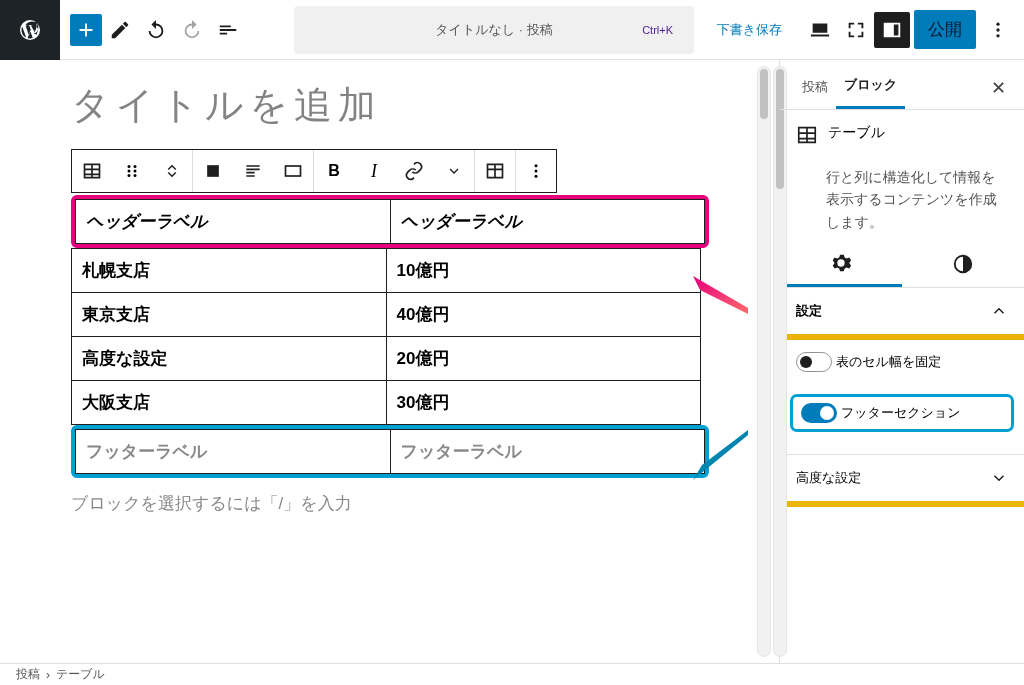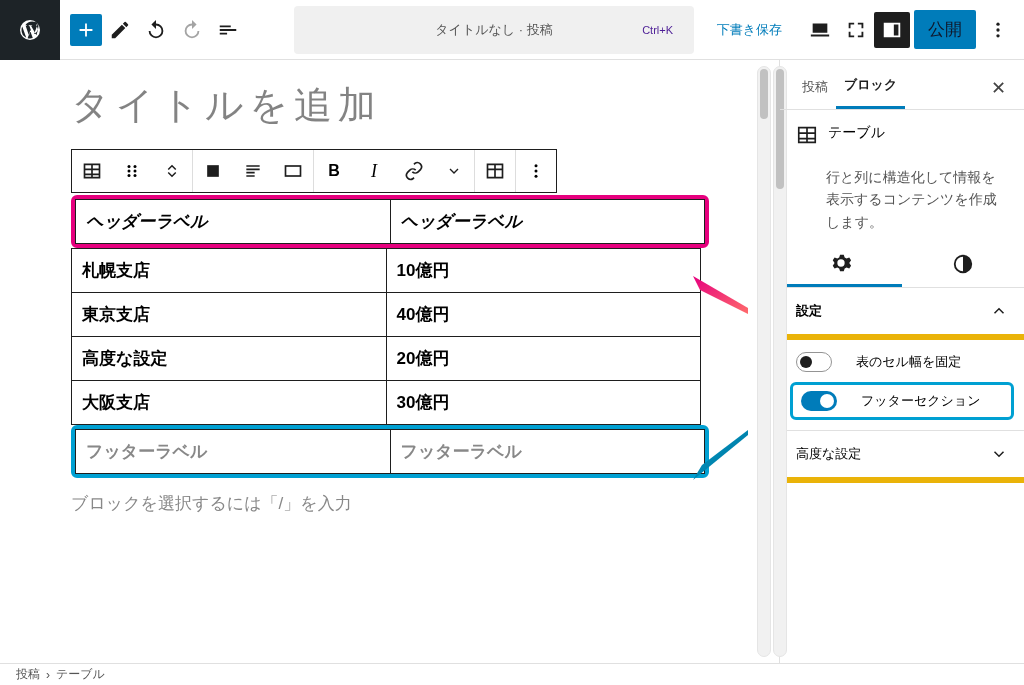--- a/index.html
+++ b/index.html
@@ -42,21 +42,21 @@
   .sb-tab { font-size:13px; padding:10px 8px 12px; color:#555; }
   .sb-tab.active { color:#1e1e1e; font-weight:600; border-bottom:3px solid #007cba; }
   .sb-close { margin-left:auto; font-size:18px; color:#444; padding:4px 8px; }
   .sb-section { padding: 14px 16px 8px; }
   .sb-block-title { display:flex; gap:10px; align-items:flex-start; }
   .sb-block-desc { font-size:14px; color:#555; margin-left:30px; margin-top:20px; line-height:1.6; }
   .sb-style-tabs { display:flex; border-bottom:1px solid #e0e0e0; }
   .sb-style-tab { flex:1; display:flex; align-items:center; justify-content:center; height:46px; }
   .sb-style-tab.active { border-bottom:3px solid #007cba; }
   .panel-header { display:flex; align-items:center; justify-content:space-between; padding:14px 16px; font-size:13px; font-weight:600; border-bottom:6px solid #eab308; }
-  .toggle-row { display:flex; align-items:center; gap:24px; padding:6px 16px; font-size:13px; }
+  .toggle-row { display:flex; align-items:center; gap:4px; padding:6px 16px; font-size:13px; }
   .toggle { width:36px; height:20px; border-radius:10px; position:relative; }
   .toggle .knob { width:14px; height:14px; border-radius:50%; background:#fff; position:absolute; top:3px; }
   .toggle.off { background:#fff; border:1px solid #949494; }
   .toggle.off .knob { left:3px; background:#1e1e1e; width:12px; height:12px; top:3px; }
   .toggle.on { background:#007cba; }
   .toggle.on .knob { right:3px; }
   .hl-pink { border:3px solid #e6007e; border-radius:6px; padding:2px 2px; }
   .hl-blue { border:3px solid #00a0d2; border-radius:6px; padding:2px 2px; }
   .breadcrumb { position:absolute; bottom:0; left:0; right:0; height:22px; border-top:1px solid #e0e0e0; font-size:12px; color:#555; display:flex; align-items:center; padding:0 16px; gap:6px; background:#fff; }
 </style>
@@ -301,21 +301,21 @@
           <path d="M6 15l6-6 6 6" stroke="#1e1e1e" stroke-width="2" fill="none"></path>
         </svg>
     </div>
     <div style="padding:6px 0;">
       <div class="toggle-row">
         <div class="toggle off">
             <div class="knob"></div>
           </div>
         <span>表のセル幅を固定</span>
       </div>
-      <div class="hl-blue" style="margin:4px 10px;">
+      <div class="hl-blue" style="margin:16px 10px;border-radius:7px;">
         <div class="toggle-row" style="padding:4px 6px;">
           <div class="toggle on">
               <div class="knob"></div>
             </div>
           <span>フッターセクション</span>
         </div>
       </div>
     </div>
     <div class="panel-header" style="border-top:1px solid #e0e0e0; font-weight:400;">
       <span>高度な設定</span>

